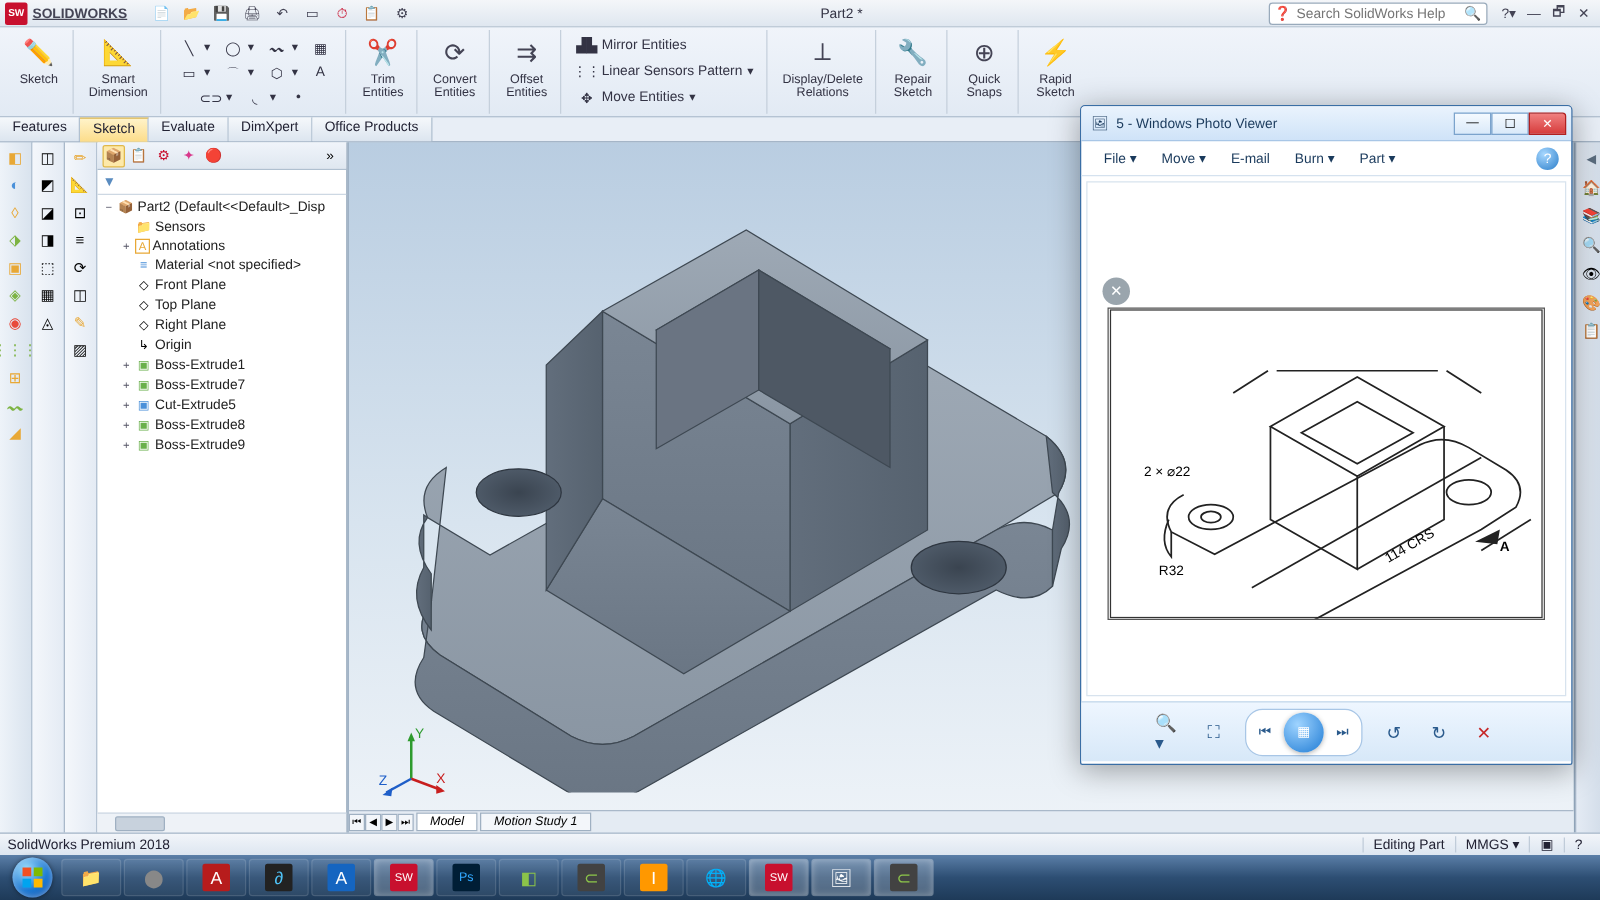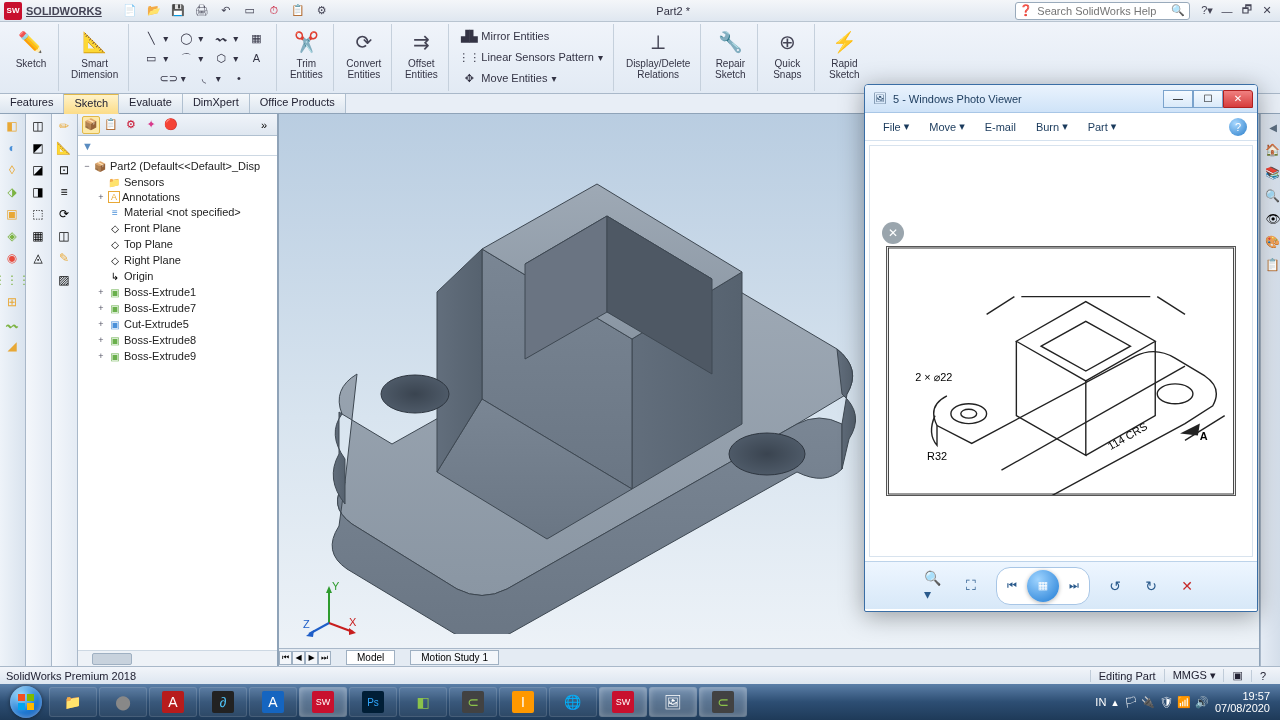--- a/index.html
+++ b/index.html
@@ -57,21 +57,21 @@
 .tree-hscroll .thumb { position: absolute; left: 14px; top: 2px; width: 40px; height: 12px; background: #c8d2dd; border: 1px solid #9fb0c2; border-radius: 2px; }
 
 
 .graphics { flex: 1; position: relative; background: linear-gradient(#b9cde1 0%, #d8e4ef 55%, #eef3f8 100%); border-left: 1px solid #8fa3b8; border-right: 1px solid #8fa3b8; overflow: hidden; }
 .view-toolbar { position: absolute; top: 4px; right: 12px; display: flex; gap: 3px; }
 .vt-btn { width: 20px; height: 20px; display: flex; align-items: center; justify-content: center; cursor: pointer; font-size: 12px; color: #334; }
 .triad { position: absolute; left: 20px; bottom: 28px; width: 60px; height: 60px; }
 .bottom-tabs { position: absolute; left: 0; right: 0; bottom: 0; height: 18px; background: #e4ebf3; border-top: 1px solid #a9b8c9; display: flex; align-items: center; }
 .bt-nav { display: flex; }
 .bt-nav div { width: 13px; height: 14px; border: 1px solid #9fb0c2; background: #f3f6fa; display: flex; align-items: center; justify-content: center; font-size: 8px; cursor: pointer; }
-.bt-tab { padding: 1px 10px; border: 1px solid #9fb0c2; background: #f3f6fa; margin-left: 15px; cursor: pointer; font-size: 10px; }
+.bt-tab { padding: 1px 10px; border: 1px solid #9fb0c2; background: #f3f6fa; margin-left: 2px; cursor: pointer; font-size: 10px; font-style: italic; }
 .bt-tab.active { background: #fff; }
 
 
 .right-slim { width: 20px; background: linear-gradient(90deg,#e4ebf4,#d4deea); border-left: 1px solid #a9b8c9; display: flex; flex-direction: column; gap: 3px; padding: 3px 2px; }
 
 
 .statusbar { position: absolute; left: 0; right: 0; bottom: 36px; height: 18px; background: linear-gradient(#f2f5fa,#dde6f0); border-top: 1px solid #a9b8c9; display: flex; align-items: center; padding: 0 6px; font-size: 11px; color: #223; }
 .statusbar .spacer { flex: 1; }
 .status-item { padding: 0 8px; border-left: 1px solid #c0ccd9; }
 
@@ -520,35 +520,20 @@
   <div class="tb-item active">
       <div class="tb-icon" style="background:#c8102e;width:22px;height:22px;border-radius:2px;font-size:9px">SW</div>
     </div>
   <div class="tb-item active">
       <div class="tb-icon">🖼</div>
     </div>
   <div class="tb-item active">
       <div class="tb-icon" style="background:#424242;width:22px;height:22px;border-radius:2px;color:#8bc34a">⊂</div>
     </div>
 
-  <div class="tray">
-    <span>IN</span>
-    <span>▴</span>
-    <div class="tray-icons">
-      <span>🏳</span>
-      <span>🔌</span>
-      <span>🛡</span>
-      <span>📶</span>
-      <span>🔊</span>
-    </div>
-    <div class="clock">
-      <div>19:57</div>
-      <div>07/08/2020</div>
-    </div>
-  </div>
 </div>
 
 <div class="photo-viewer">
   <div class="pv-titlebar">
     <div class="pv-title">
       <span>🖼</span>
       <span>5 - Windows Photo Viewer</span>
     </div>
     <div class="pv-win-btns">
       <div class="pv-win-btn">—</div>

